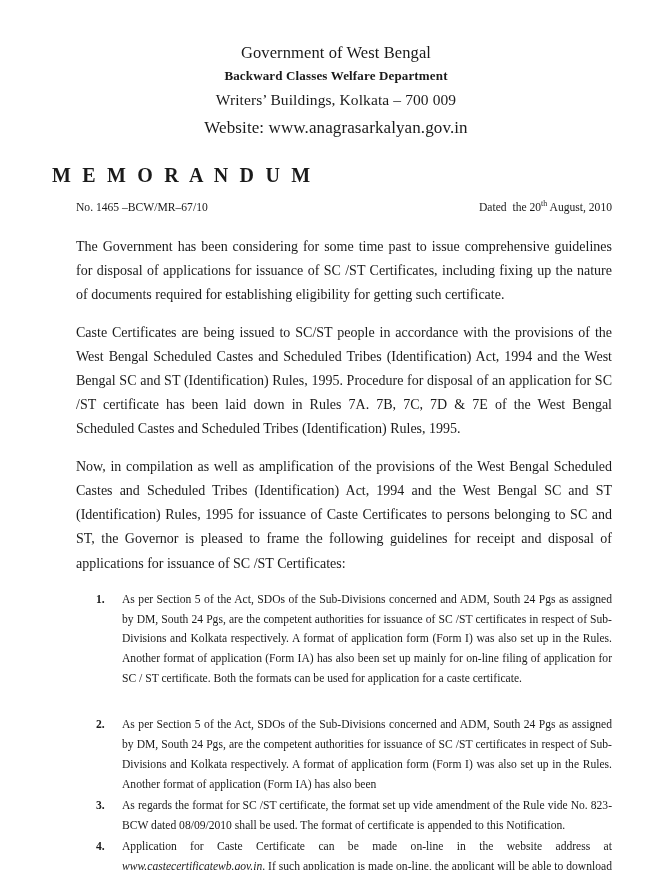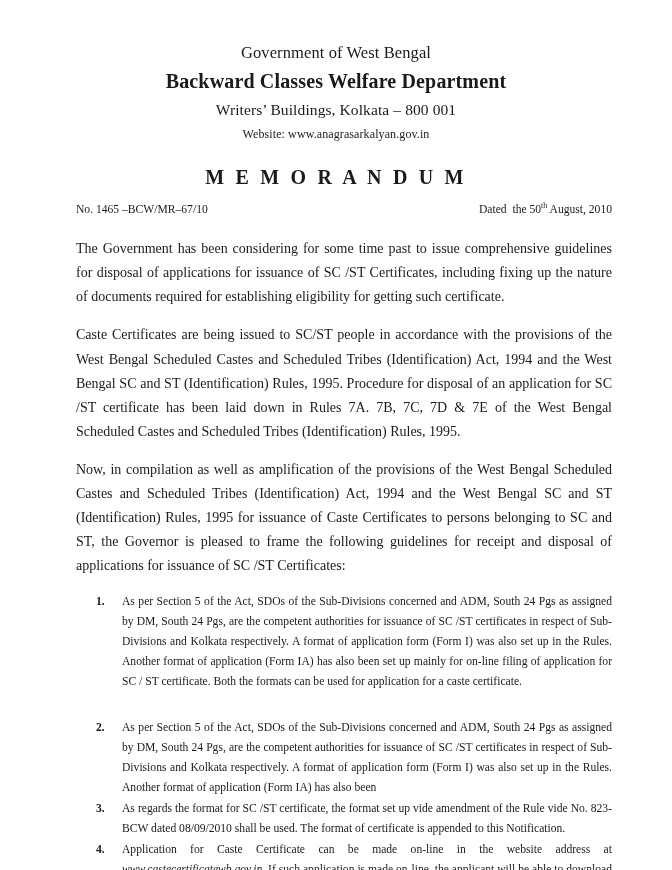--- a/index.html
+++ b/index.html
@@ -27,41 +27,40 @@
   .masthead {
     text-align: center;
     padding-top: 42px;
   }
   .org-line {
     font-size: 16.5px;
     line-height: 1.38;
     letter-spacing: 0.1px;
   }
   .dept-line {
-    font-size: 20px;
+    font-size: 13px;
     font-weight: bold;
     line-height: 1.45;
     letter-spacing: 0.15px;
     margin-top: 2px;
   }
   .addr-line {
     font-size: 15.5px;
     line-height: 1.45;
     margin-top: 3px;
     letter-spacing: 0.1px;
   }
   .web-line {
-    font-size: 12px;
+    font-size: 17px;
     line-height: 1.5;
     margin-top: 4px;
     letter-spacing: 0.1px;
   }
 
   .memorandum {
-    text-align: center;
     font-size: 20px;
     font-weight: bold;
     letter-spacing: 3.2px;
     margin-top: 23px;
   }
 
   
   .refrow {
     display: flex;
     justify-content: space-between;
@@ -124,29 +123,29 @@
   .ital { font-style: italic; margin-top: 39px; }
 </style>
 </head>
 <body>
 
 <div class="page">
 
   <div class="masthead">
     <div class="org-line">Government of West Bengal</div>
     <div class="dept-line">Backward Classes Welfare Department</div>
-    <div class="addr-line">Writers’ Buildings, Kolkata – 800 001</div>
+    <div class="addr-line">Writers’ Buildings, Kolkata – 700 009</div>
     <div class="web-line">Website: www.anagrasarkalyan.gov.in</div>
   </div>
 
   <div class="memorandum">M E M O R A N D U M</div>
 
   <div class="refrow">
     <div class="memo-no">No. 1465 –BCW/MR–67/10</div>
-    <div class="memo-date"><span>Dated  the 50</span><sup>th</sup><span> August, 2010</span></div>
+    <div class="memo-date"><span>Dated  the 20</span><sup>th</sup><span> August, 2010</span></div>
   </div>
 
 
   <div class="body-wrap">
 
     <p class="para">The Government has been considering for some time past to issue comprehensive guidelines for disposal of applications for issuance of SC /ST Certificates, including fixing up the nature of documents required for establishing eligibility for getting such certificate.</p>
     <p class="para">Caste Certificates are being issued to SC/ST people in accordance with the provisions of the West Bengal Scheduled Castes and Scheduled Tribes (Identification) Act, 1994 and the West Bengal SC and ST (Identification) Rules, 1995. Procedure for disposal of an application for SC /ST certificate has been laid down in Rules 7A. 7B, 7C, 7D &amp; 7E of the West Bengal Scheduled Castes and Scheduled Tribes (Identification) Rules, 1995.</p>
     <p class="para">Now, in compilation as well as amplification of the provisions of the West Bengal Scheduled Castes and Scheduled Tribes (Identification) Act, 1994 and the West Bengal SC and ST (Identification) Rules, 1995 for issuance of Caste Certificates to persons belonging to SC and ST, the Governor is pleased to frame the following guidelines for receipt and disposal of applications for issuance of SC /ST Certificates:</p>
 
     <ol class="guidelines">

